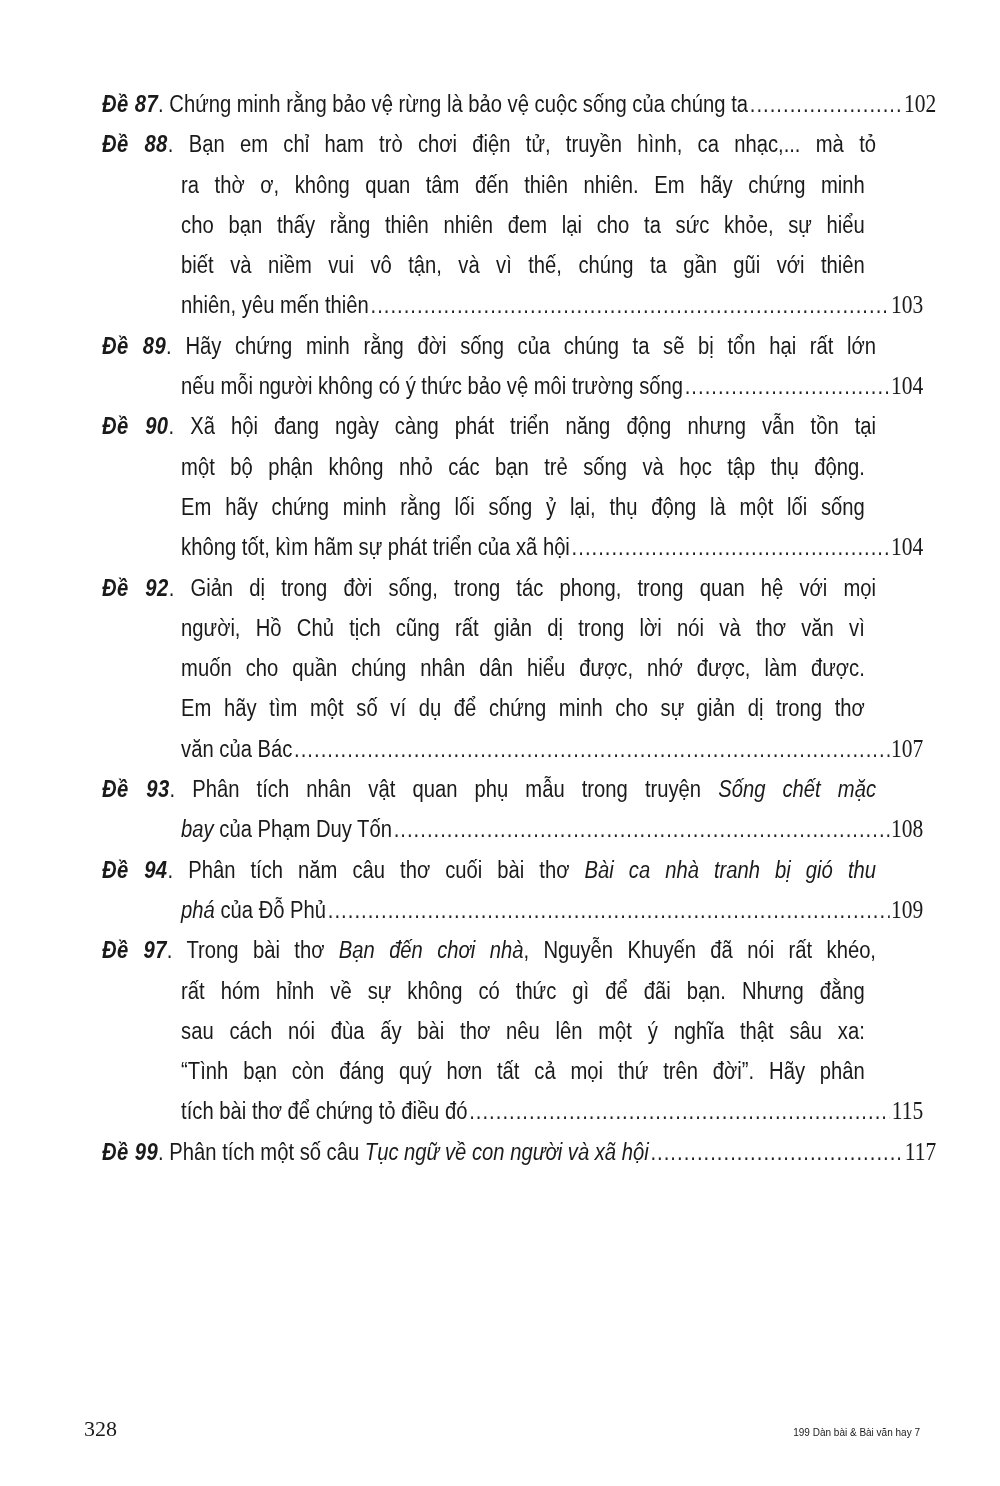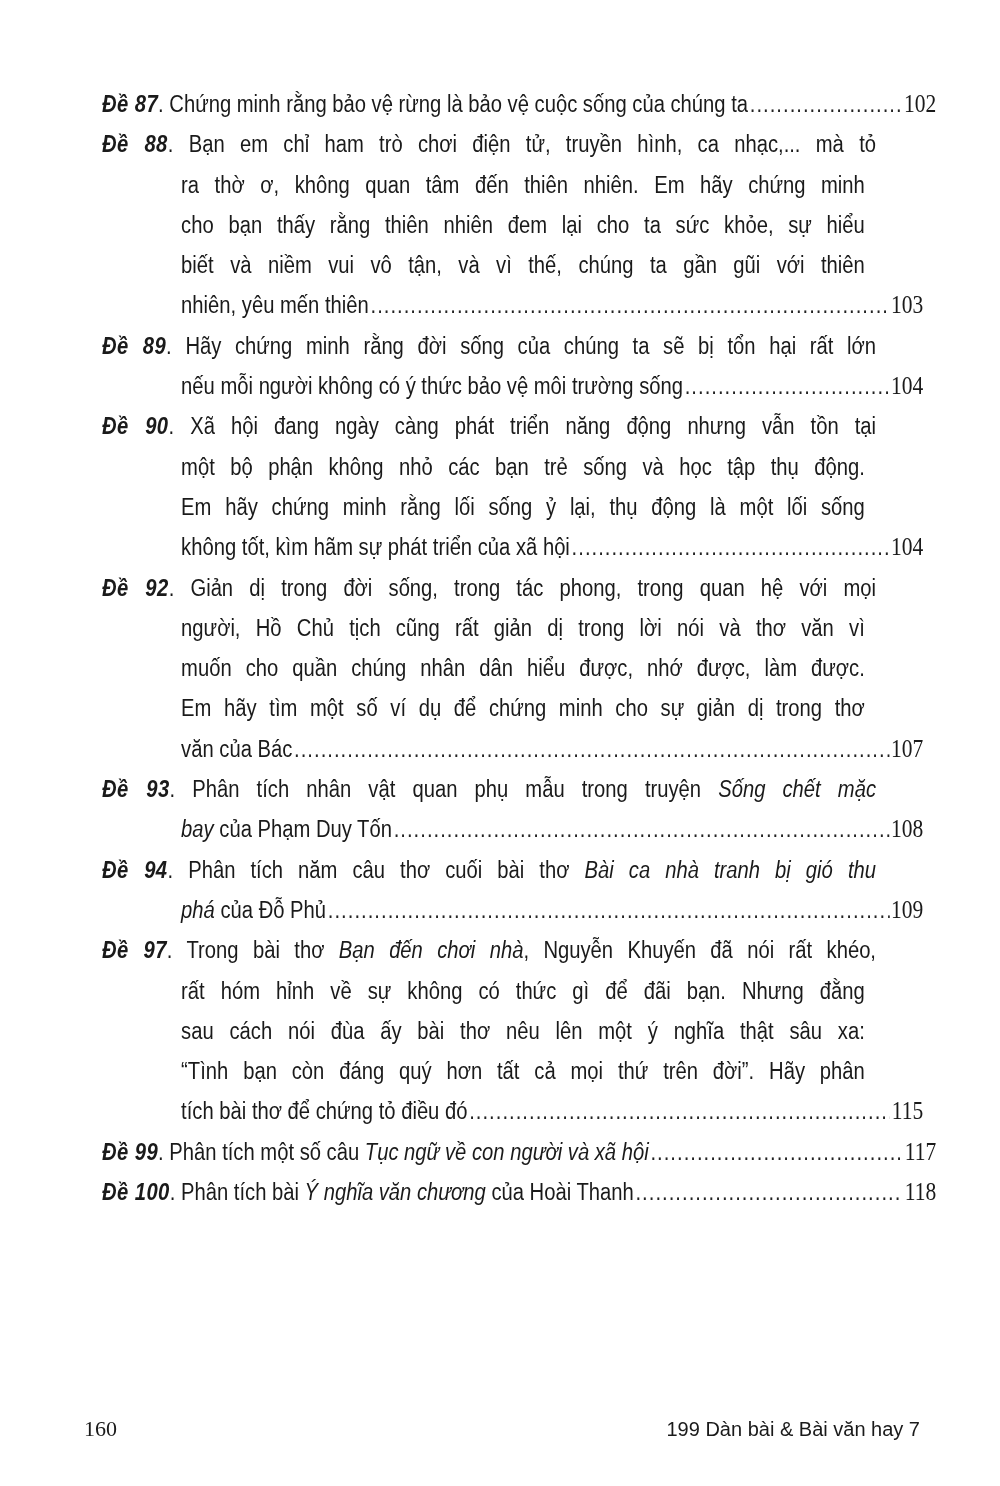--- a/index.html
+++ b/index.html
@@ -31,21 +31,21 @@
   .lead-row .dots::before {
     content: "................................................................................................................................................................................................................................................................";
   }
   .pg { font-family: "Liberation Serif", "DejaVu Serif", serif; font-size: 25px; flex: 0 0 auto; }
   .it { font-style: italic; }
   .footer {
     position: absolute; top: 1416px; left: 84px; width: 836px; height: 40px;
     display: flex; justify-content: space-between; align-items: baseline;
   }
   .footer .pnum { font-family: "Liberation Serif", "DejaVu Serif", serif; font-size: 22px; }
-  .footer .title { font-size: 20px; }
+  .footer .title { font-size: 10px; }
 </style>
 </head>
 <body>
 
 <div class="page" id="toc">
     <div class="entry">
       <div class="line first">
         <div class="lead-row" style="width: 970px;">
           <span class="txt"><span class="label">Đề 87</span>. <span>Chứng minh rằng bảo vệ rừng là bảo vệ cuộc sống của chúng ta</span></span>
           <span class="dots"></span>
@@ -136,27 +136,18 @@
     </div>
     <div class="entry">
       <div class="line first">
         <div class="lead-row" style="width: 970px;">
           <span class="txt"><span class="label">Đề 99</span>. <span>Phân tích một số câu </span><span class="it">Tục ngữ về con người và xã hội</span></span>
           <span class="dots"></span>
           <span class="pg">117</span>
         </div>
       </div>
     </div>
-    <div class="entry">
-      <div class="line first">
-        <div class="lead-row" style="width: 970px;">
-          <span class="txt"><span class="label">Đề 100</span>. <span>Phân tích bài </span><span class="it">Ý nghĩa văn chương</span><span> của Hoài Thanh</span></span>
-          <span class="dots"></span>
-          <span class="pg">118</span>
-        </div>
-      </div>
-    </div>
   </div>
 
 <div class="footer">
-  <span class="pnum">160</span>
+  <span class="pnum">328</span>
   <span class="title">199 Dàn bài &amp; Bài văn hay 7</span>
 </div>
 
 </body></html>

